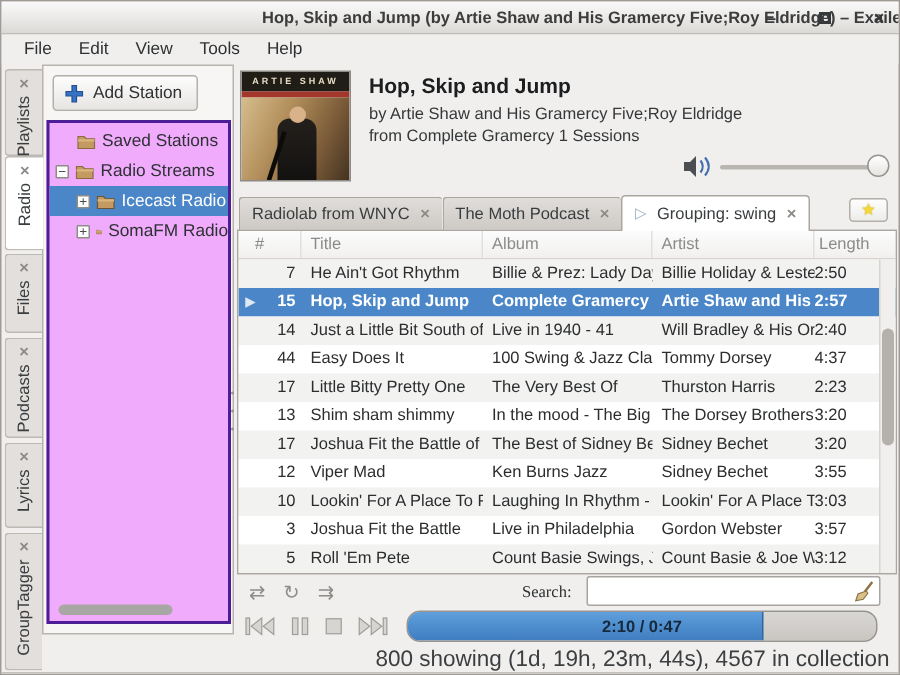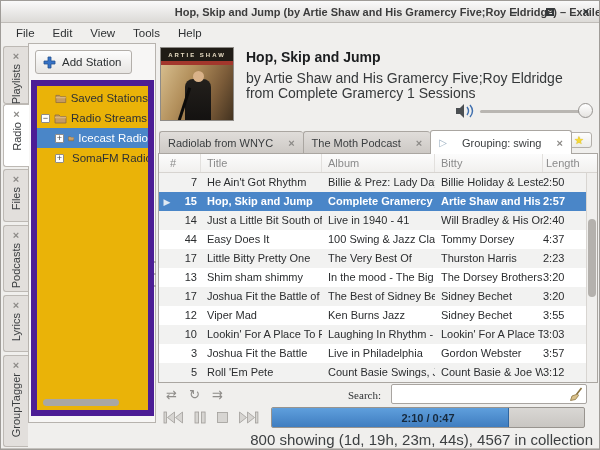--- a/index.html
+++ b/index.html
@@ -30,22 +30,22 @@
   .vtab.active { background:#ffffff; left:2px; width:26px; z-index:3; }
   .vtab .x { font-size:11px; font-weight:bold; color:#8c8a87; line-height:10px; }
   .vtab .vlabel { writing-mode:vertical-rl; transform:rotate(180deg); font-size:11px; color:#3a3d3f; }
 
   
   .sidepanel { position:absolute; left:27px; top:42px; width:128px; height:380px;
     background:#f7f6f5; border:1px solid #b7b3ae; }
   .addstation { position:absolute; left:6px; top:6px; height:24px; padding:0 10px 0 7px;
     background:linear-gradient(#fdfdfd,#e7e5e2); border:1px solid #b3afaa; border-radius:3px;
     display:flex; align-items:center; gap:6px; font-size:11.5px; color:#2e3133; }
-  .treebox { position:absolute; left:2px; top:36px; width:123px; height:336px; background:#eab308;
-    border:6px solid #4c1d95; overflow:hidden; }
+  .treebox { position:absolute; left:2px; top:36px; width:123px; height:336px; background:#f0abfc;
+    border:2px solid #4c1d95; overflow:hidden; }
   .treerow { position:absolute; left:0; width:100%; height:20px; display:flex; align-items:center; font-size:11.5px; color:#2e3133; }
   .treerow.sel { background:#4a86c8; color:#ffffff; }
   .expander { width:9px; height:9px; border:1px solid #8f8c88; background:#fdfdfd; color:#4a4a4a;
     font-size:9px; line-height:7px; text-align:center; margin-right:4px; flex:none; border-radius:1px; }
   .treelabel { white-space:nowrap; margin-left:4px; }
   .hscroll { position:absolute; left:6px; bottom:4px; width:76px; height:7px; background:#a9a7a4; border-radius:4px; }
   .splitter-dots { position:absolute; left:153px; top:260px; width:3px; height:26px;
     display:flex; flex-direction:column; justify-content:space-between; }
   .splitter-dots i { width:2px; height:2px; background:#9a9793; border-radius:50%; }
 
@@ -58,32 +58,32 @@
     display:flex; align-items:center; justify-content:center; font-weight:bold; }
   .cover .redline { height:4px; background:#a3372c; }
   .cover .art { position:relative; height:57px;
     background:linear-gradient(115deg,#d6bd8d 0%,#b3905c 35%,#7c5c39 70%,#41311f 100%); }
   .cover .suit { position:absolute; left:24px; top:14px; width:26px; height:43px;
     background:linear-gradient(#23201c,#131110); border-radius:8px 8px 0 0; }
   .cover .head { position:absolute; left:32px; top:6px; width:11px; height:11px; background:#d8b astray;
     background:#d9b289; border-radius:50%; }
   .cover .clarinet { position:absolute; left:22px; top:22px; width:3px; height:34px; background:#0c0b0a; transform:rotate(18deg); }
   .np-title { position:absolute; left:90px; top:6px; font-size:14px; font-weight:bold; color:#1b1d1f; }
-  .np-line { position:absolute; left:90px; font-size:14px; color:#35383a; }
+  .np-line { position:absolute; left:90px; font-size:11px; color:#35383a; }
   .np-artist { top:27px; } .np-album { top:42px; }
 
   
   .volume { position:absolute; left:296px; top:58px; width:146px; height:20px; }
   .voltrack { position:absolute; left:28px; top:9px; width:112px; height:3px; background:#b9b6b2; border-radius:2px; }
   .volhandle { position:absolute; left:126px; top:2px; width:15px; height:15px; border-radius:50%;
     background:linear-gradient(#ffffff,#e6e4e1); border:1px solid #969390; }
 
   
   .pltabs { position:absolute; left:3px; top:87px; height:24px; display:flex; z-index:2; }
-  .pltab { height:23px; margin-top:1px; padding:2px 8px; display:flex; align-items:center; gap:15px;
+  .pltab { height:23px; margin-top:1px; padding:2px 8px; display:flex; align-items:center; gap:7px;
     background:linear-gradient(#e0ddda,#cdc9c5); border:1px solid #aaa6a1; border-right:none;
     font-size:11px; color:#3a3d3f; border-radius:3px 3px 0 0; }
   .pltab:last-child { border-right:1px solid #aaa6a1; }
   .pltab.active { background:#ffffff; height:24px; margin-top:0; border-bottom:none; z-index:3;
     border-right:1px solid #aaa6a1; font-weight:normal; }
   .pltab .x { font-size:11px; font-weight:bold; color:#8c8a87; }
   .pltab .playind { color:#9cb0c2; font-size:10px; }
   .starbtn { position:absolute; left:410px; top:89px; width:26px; height:16px;
     background:linear-gradient(#fefefe,#ececea); border:1px solid #b3afaa; border-radius:3px;
     display:flex; align-items:center; justify-content:center; }
@@ -122,21 +122,21 @@
   .searchinput { position:absolute; left:233px; top:1px; width:196px; height:20px; background:#ffffff;
     border:1px solid #a8a4a0; border-radius:2px; display:flex; align-items:center; }
   .searchinput input { flex:1; border:none; outline:none; height:16px; font-size:11px; background:transparent; }
   .broom { margin-right:3px; }
 
   
   .transport { position:absolute; left:2px; top:363px; width:440px; height:23px; display:flex; align-items:center; }
   .tbtn { margin-left:9px; display:flex; align-items:center; }
   .tbtn:first-child { margin-left:5px; }
   .progress { position:absolute; left:113px; top:1px; width:314px; height:21px;
-    background:linear-gradient(#d9d7d4,#c9c6c2); border:1px solid #98948f; border-radius:2px; overflow:hidden; }
+    background:linear-gradient(#d9d7d4,#c9c6c2); border:1px solid #98948f; border-radius:9px; overflow:hidden; }
   .pfill { position:absolute; left:0; top:0; height:100%;
     background:linear-gradient(#5f9fdc,#3f7dc0); border-right:1px solid #2f66a0; }
   .ptext { position:absolute; left:0; top:0; width:100%; height:100%; display:flex; align-items:center;
     justify-content:center; font-size:11px; font-weight:bold; color:#16293c; }
 
   
   .statusbar { position:absolute; left:0; top:428px; width:600px; height:20px;
     display:flex; align-items:center; justify-content:flex-end; padding-right:8px; font-size:15px; color:#3c3f41; }
   .bottomline { position:absolute; left:0; top:447px; width:600px; height:3px; background:#dbd8d5; border-top:1px solid #c4c1bd; }
 </style>
@@ -281,21 +281,21 @@
     </div>
     <div class="starbtn">
       <span class="star">★</span>
     </div>
 
     <div class="tableframe">
       <div class="thead">
         <div class="th c-num">#</div>
         <div class="th c-title">Title</div>
         <div class="th c-album">Album</div>
-        <div class="th c-artist">Bitty</div>
+        <div class="th c-artist">Artist</div>
         <div class="th c-len">Length</div>
       </div>
       <div class="tbody">
         <div class="row">
           <span class="cell c-ind"></span>
           <span class="cell c-numv">7</span>
           <span class="cell c-titlev">He Ain't Got Rhythm</span>
           <span class="cell c-albumv">Billie &amp; Prez: Lady Day &amp; …</span>
           <span class="cell c-artistv">Billie Holiday &amp; Lester Young</span>
           <span class="cell c-lenv">2:50</span>

